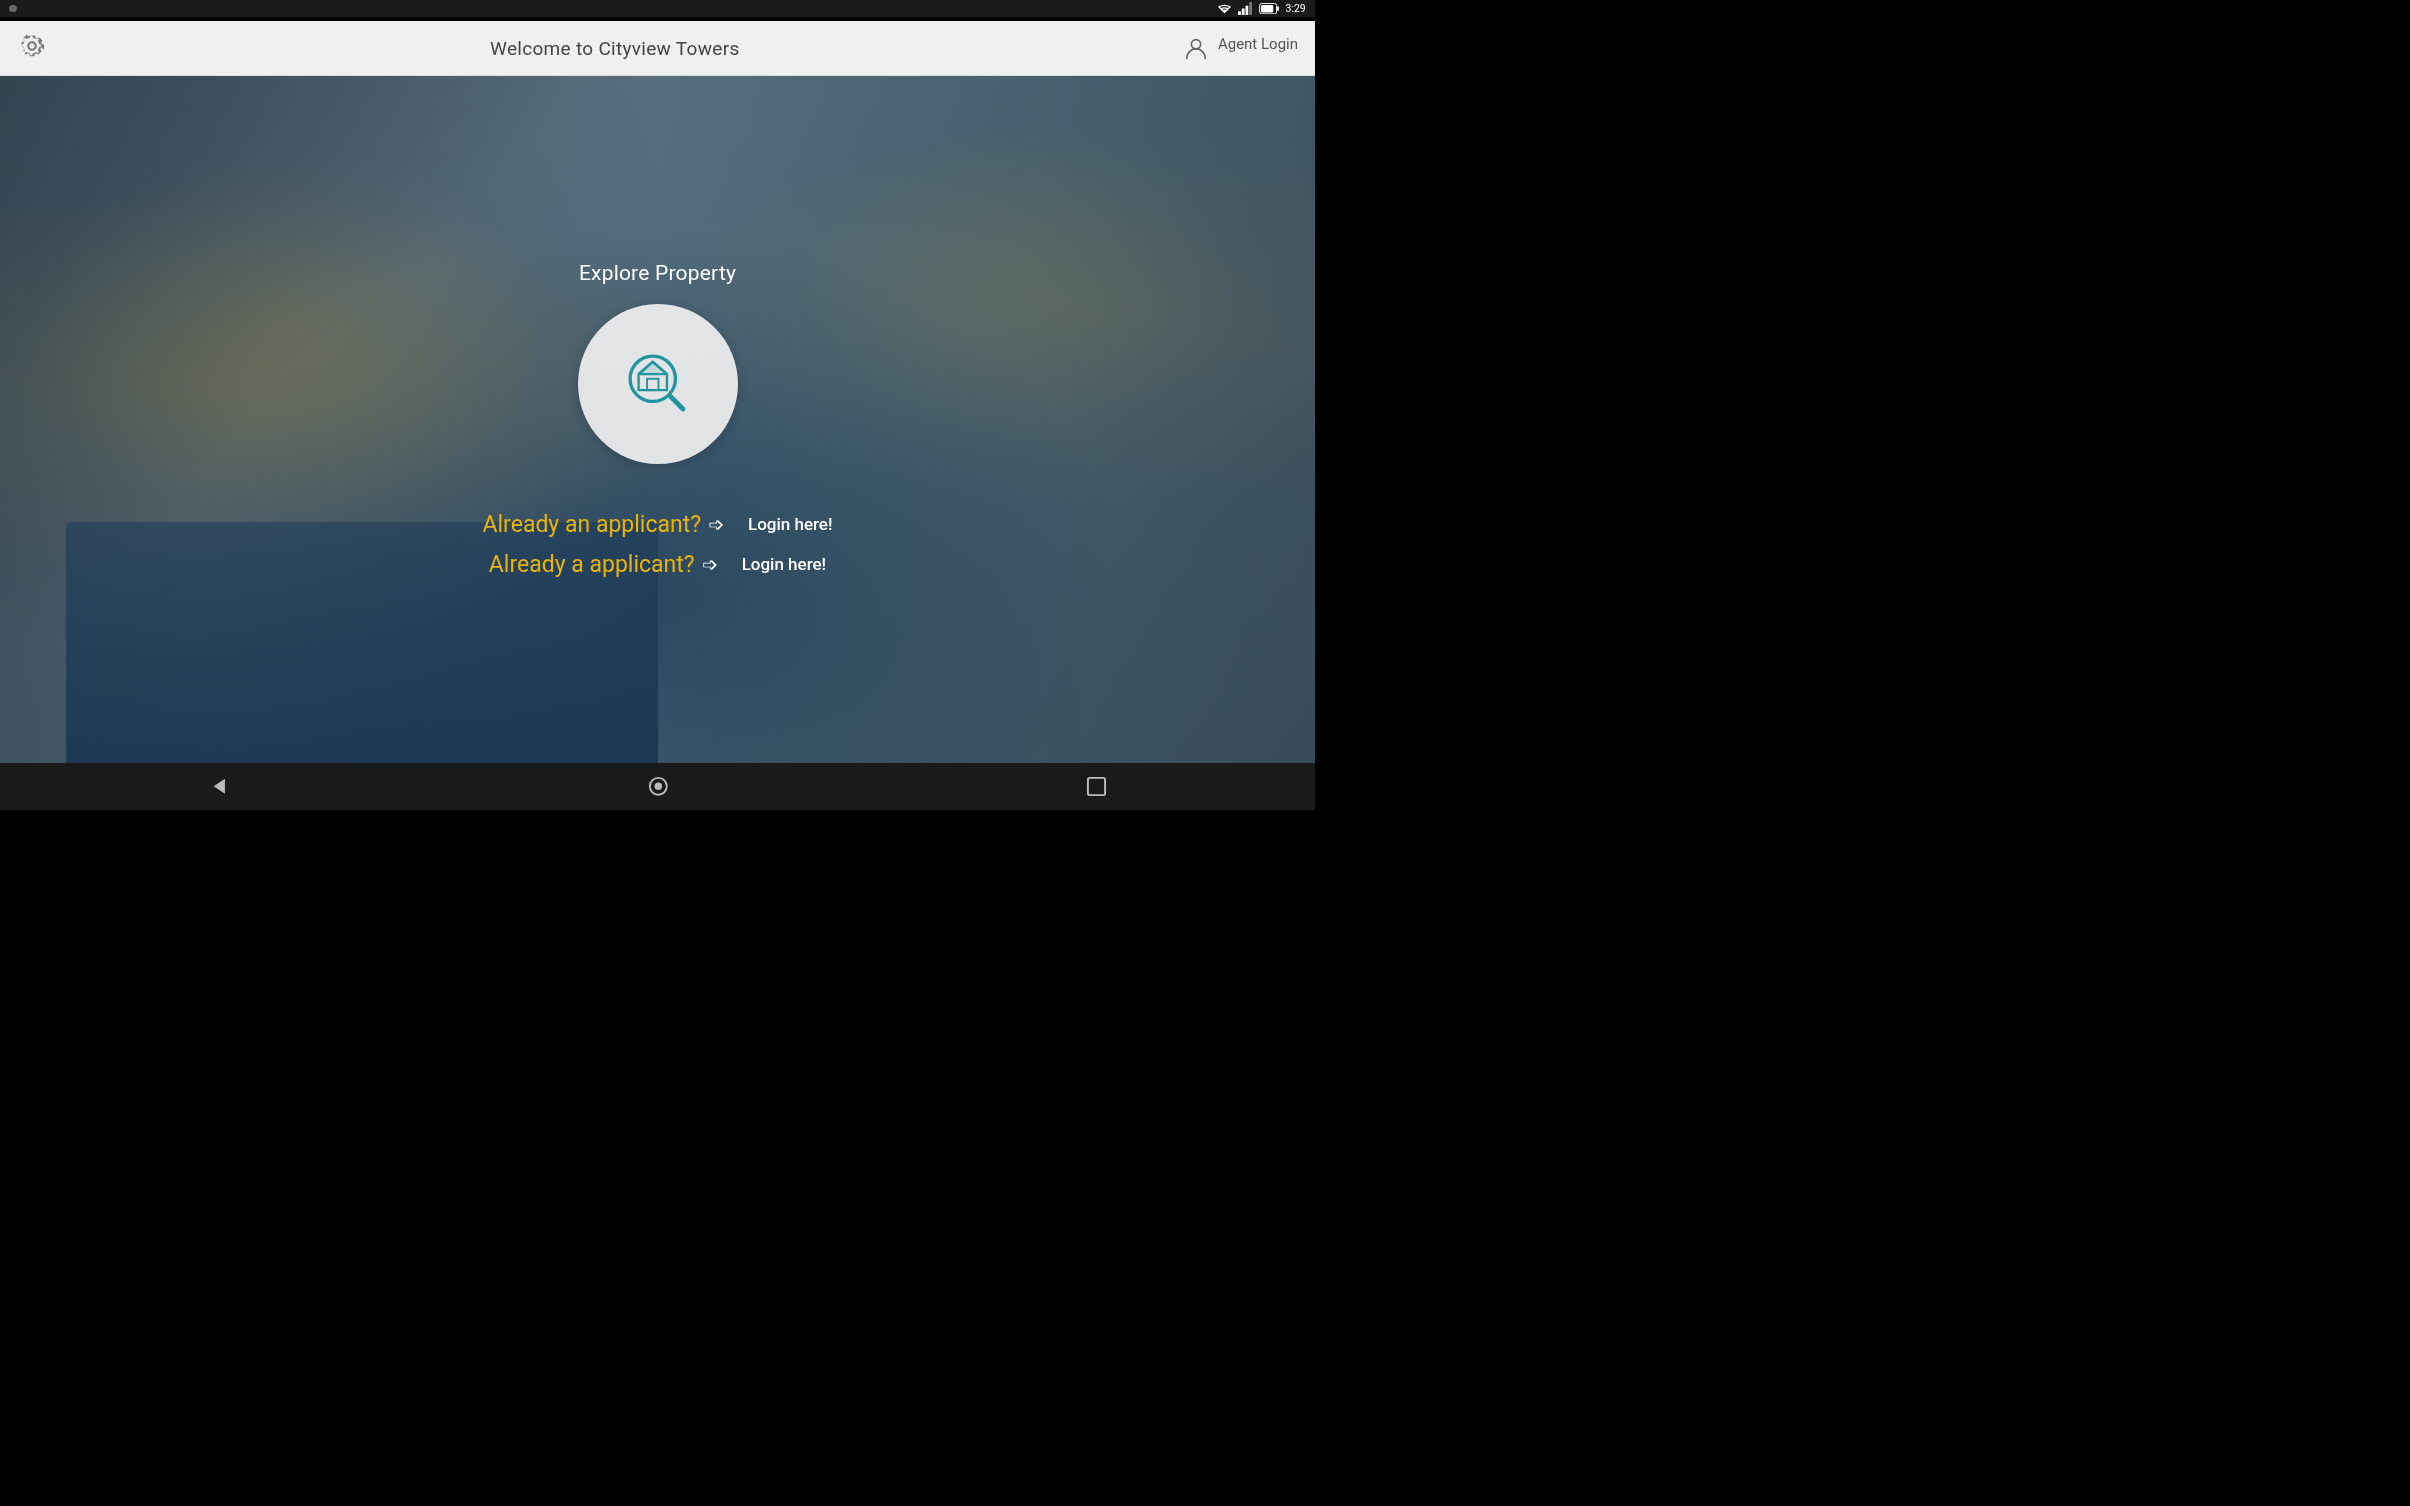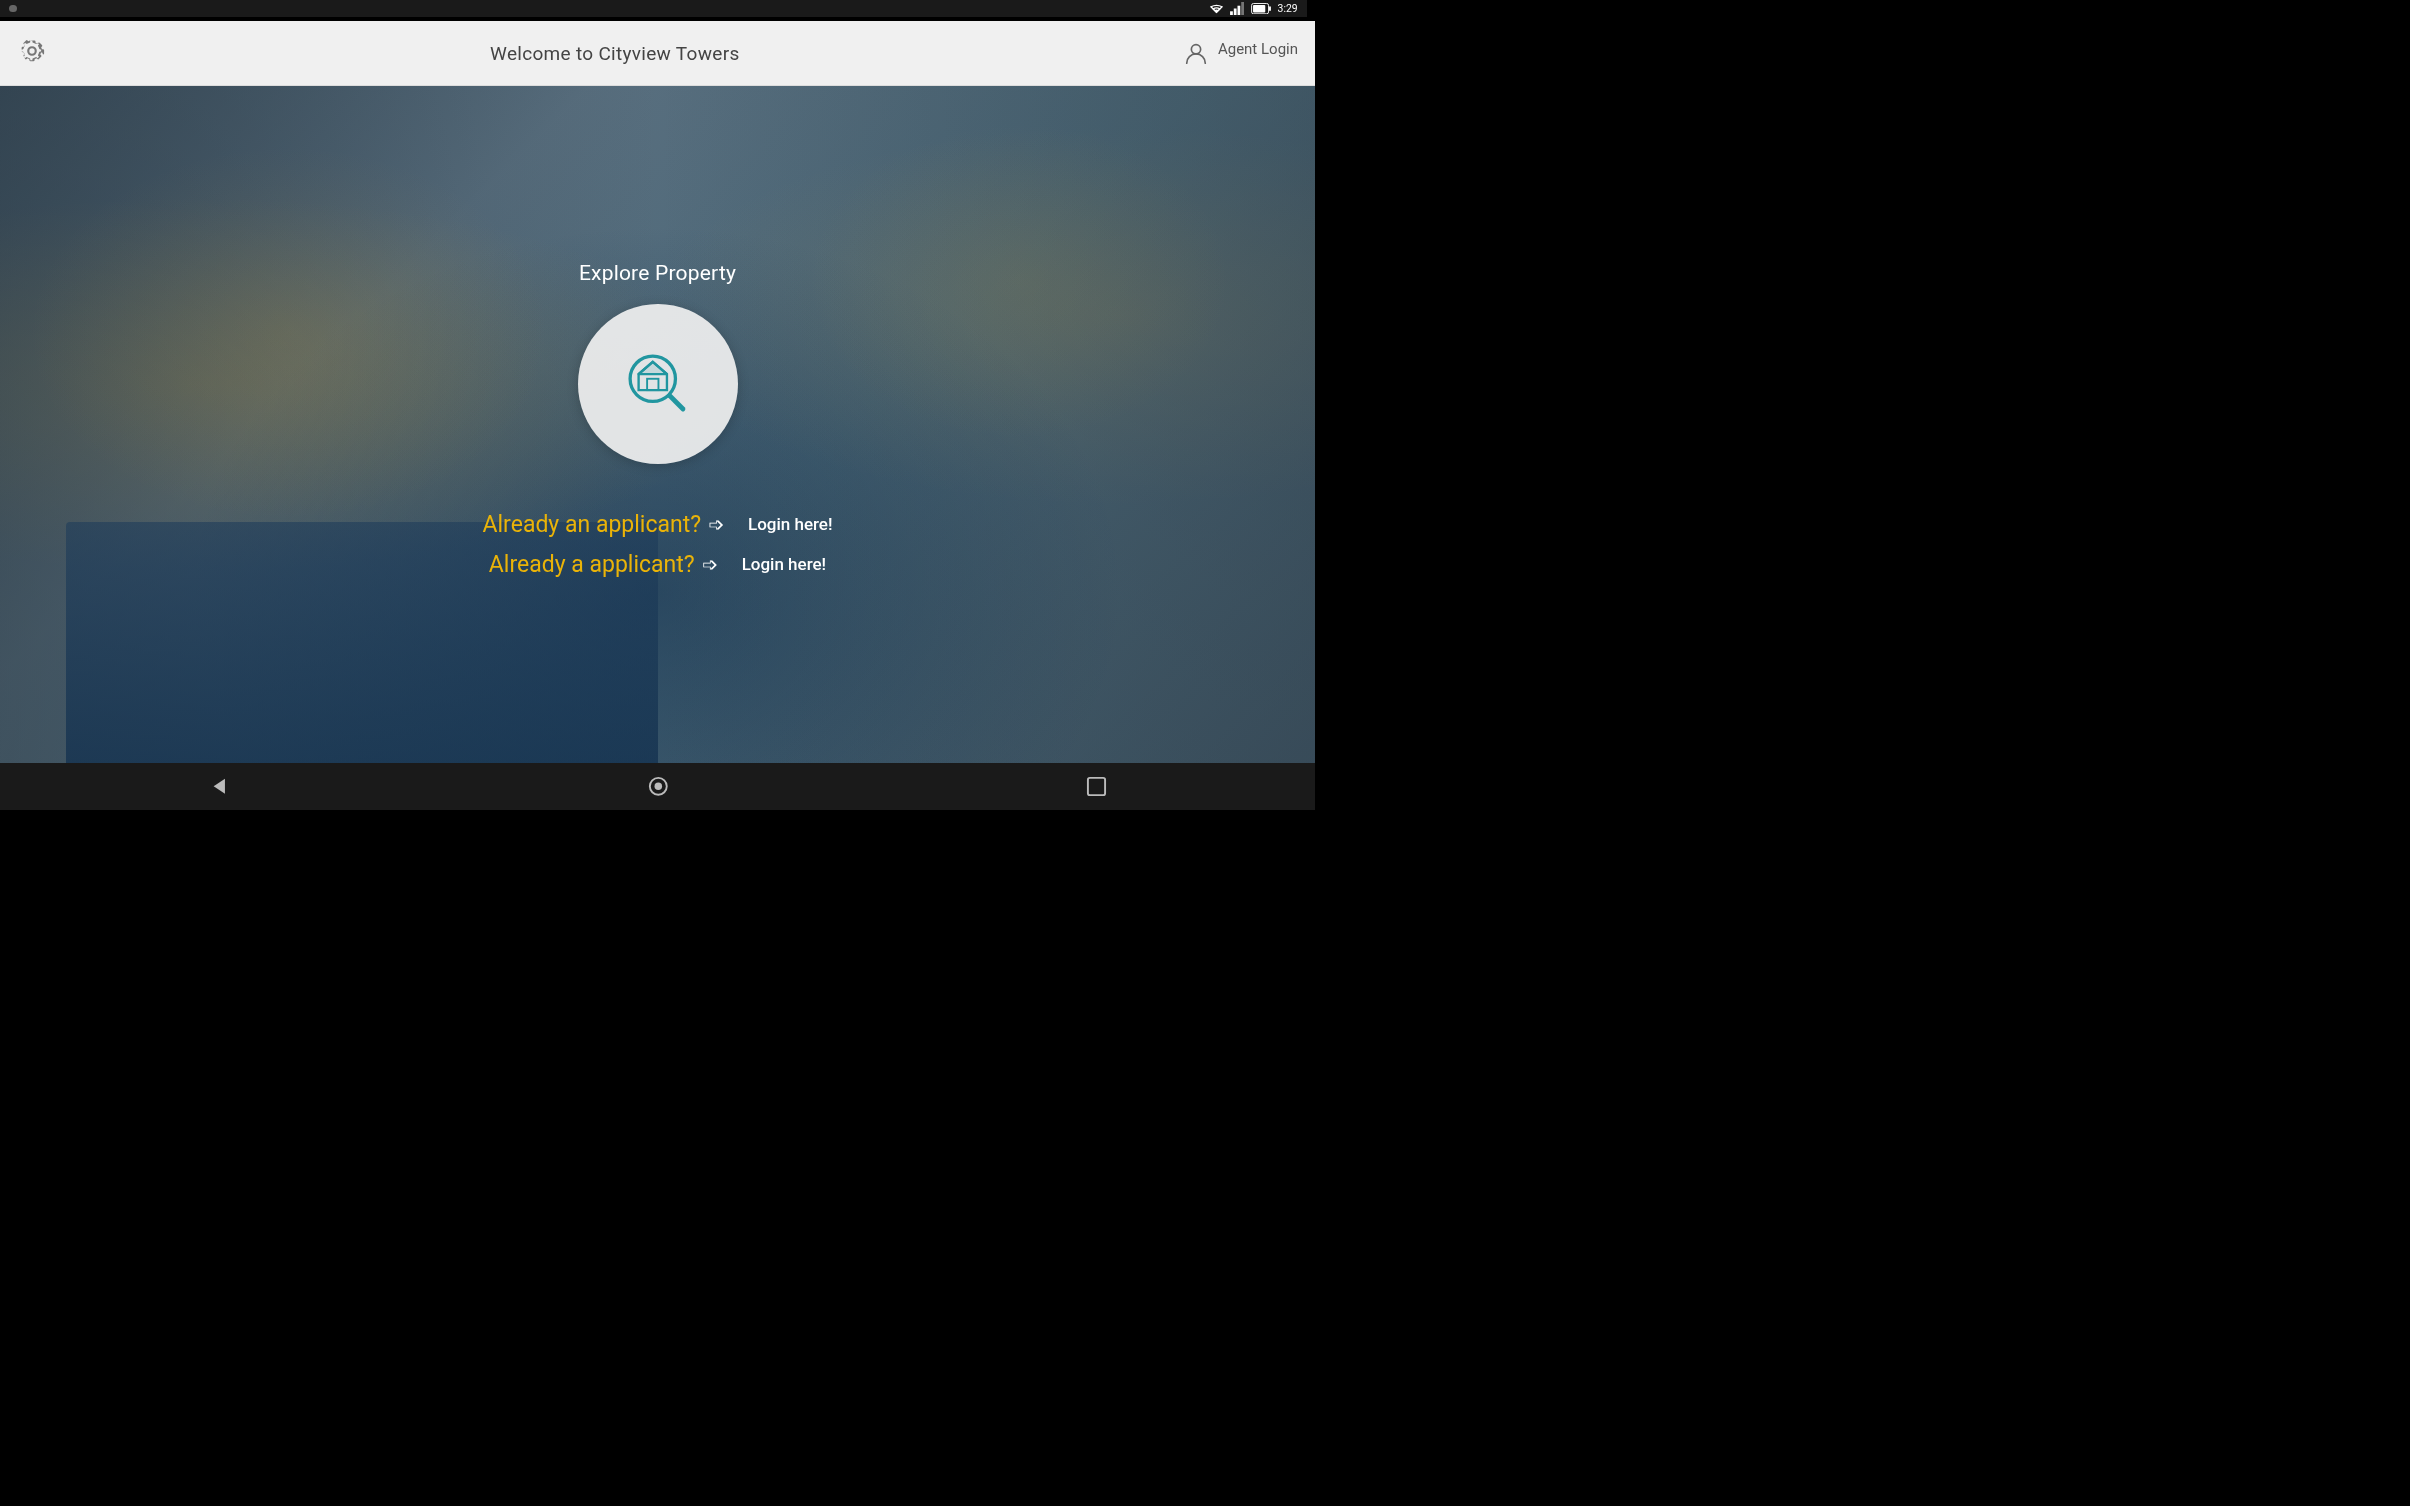--- a/index.html
+++ b/index.html
@@ -9,21 +9,21 @@
       height: 810px;
       overflow: hidden;
       font-family: 'Roboto', Arial, sans-serif;
       background: #000;
       position: relative;
     }
 
     
     #status-bar {
       position: absolute;
-      top: 0; left: 0; right: 8px;
+      top: 0; left: 0; right: 0;
       height: 17px;
       background: #1a1a1a;
       display: flex;
       align-items: center;
       justify-content: space-between;
       padding: 0 9.4px;
       z-index: 100;
     }
 
     .status-left {
@@ -44,21 +44,21 @@
       align-items: center;
       gap: 5.6px;
       color: #fff;
       font-size: 10.4px;
     }
 
     
     #top-bar {
       position: absolute;
       top: 21px; left: 0; right: 0;
-      height: 65px;
+      height: 55px;
       background: #f0f0f0;
       display: flex;
       align-items: center;
       justify-content: space-between;
       padding: 0 17px;
       z-index: 100;
       border-bottom: 0.9px solid #ddd;
     }
 
     #settings-icon {

